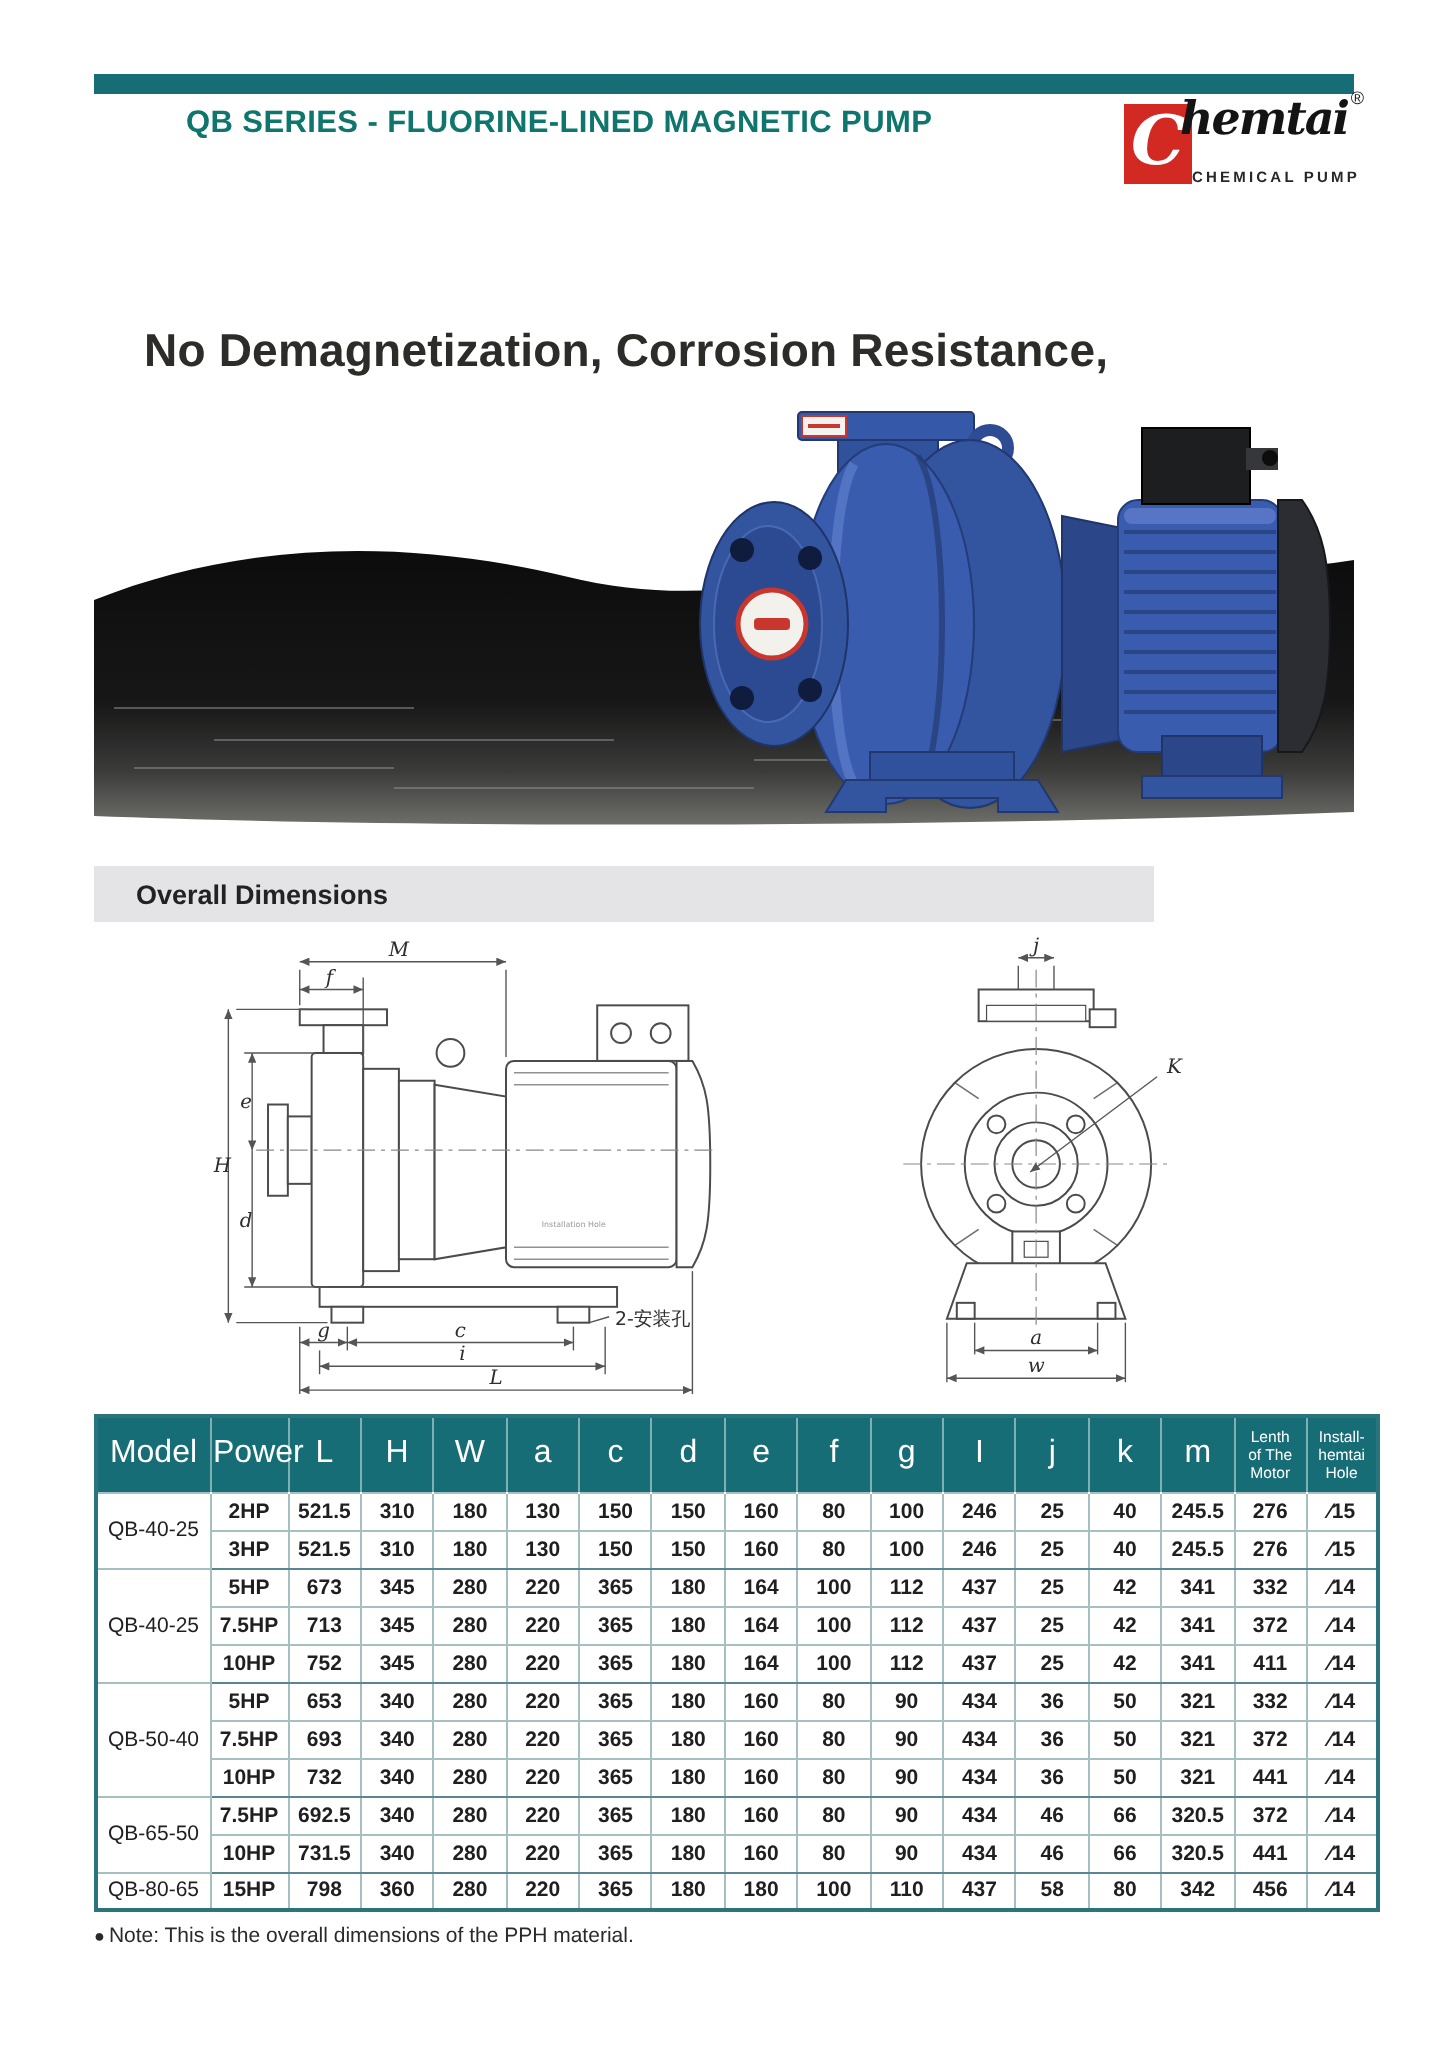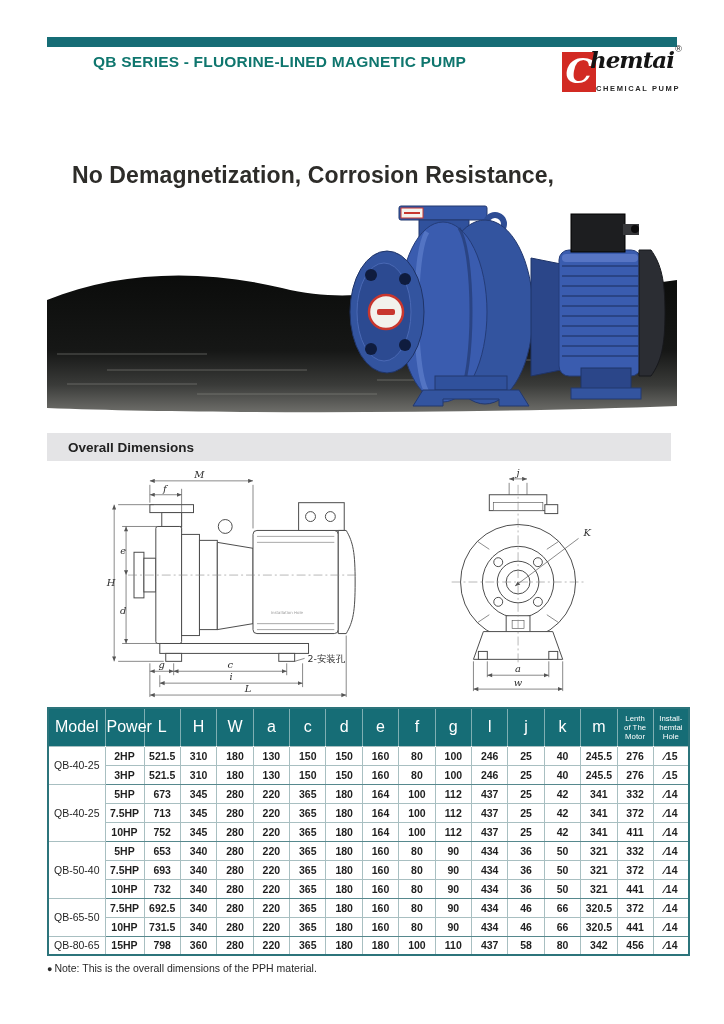--- a/index.html
+++ b/index.html
@@ -24,21 +24,21 @@
   .logo-sub{position:absolute;left:36px;top:40px;font-size:7.5px;font-weight:700;letter-spacing:1.6px;color:#272727;white-space:nowrap;}
 
   
   .hero{position:absolute;left:47px;top:122px;width:630px;height:298px;overflow:hidden;
     background:linear-gradient(180deg,#d7d7d5 0%,#ddd9cf 30%,#ece6d9 55%,#f0ecе1 75%,#f1ede2 100%);}
   .hero-wave{position:absolute;left:0;bottom:0;width:630px;height:298px;}
   .hero-text{position:absolute;left:25px;top:40px;font-size:23px;font-weight:700;color:#2d2c29;line-height:27px;letter-spacing:.1px;}
   .pump-art{position:absolute;right:4px;bottom:2px;width:330px;height:218px;}
 
   
-  .section-bar{position:absolute;left:47px;top:433px;width:624px;height:28px;background:#e4e4e6;display:flex;align-items:center;}
+  .section-bar{position:absolute;left:47px;top:433px;width:530px;height:28px;background:#e4e4e6;display:flex;align-items:center;}
   .section-title{font-size:13.5px;font-weight:700;color:#222;padding-left:21px;}
 
   
   .drawings{position:absolute;left:47px;top:465px;width:630px;height:236px;display:flex;justify-content:center;gap:28px;}
   .drawing{height:236px;}
   .dim-label{font-family:"DejaVu Serif",serif;font-style:italic;font-size:10px;fill:#2e2e2e;}
   .cn-label{font-family:"DejaVu Sans",sans-serif;font-size:9.5px;fill:#2e2e2e;font-style:normal;}
   .wm{font-family:"DejaVu Sans",sans-serif;font-size:4px;fill:#9a9a9a;}
 
   

